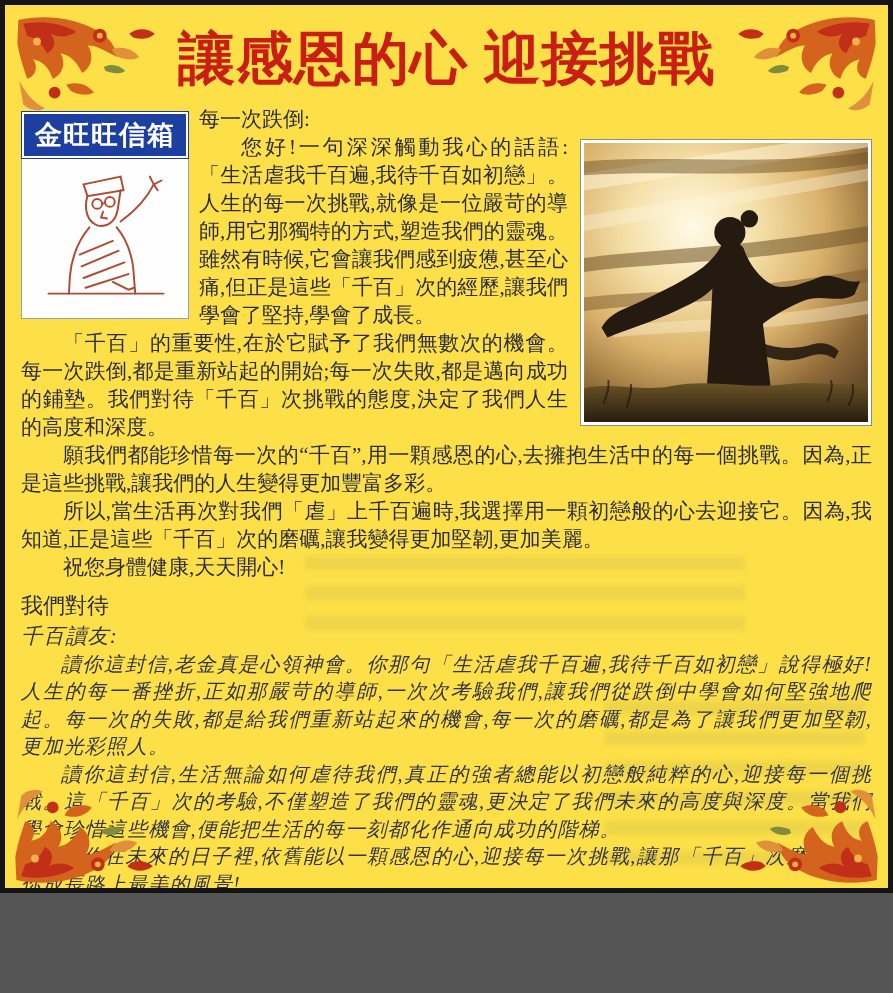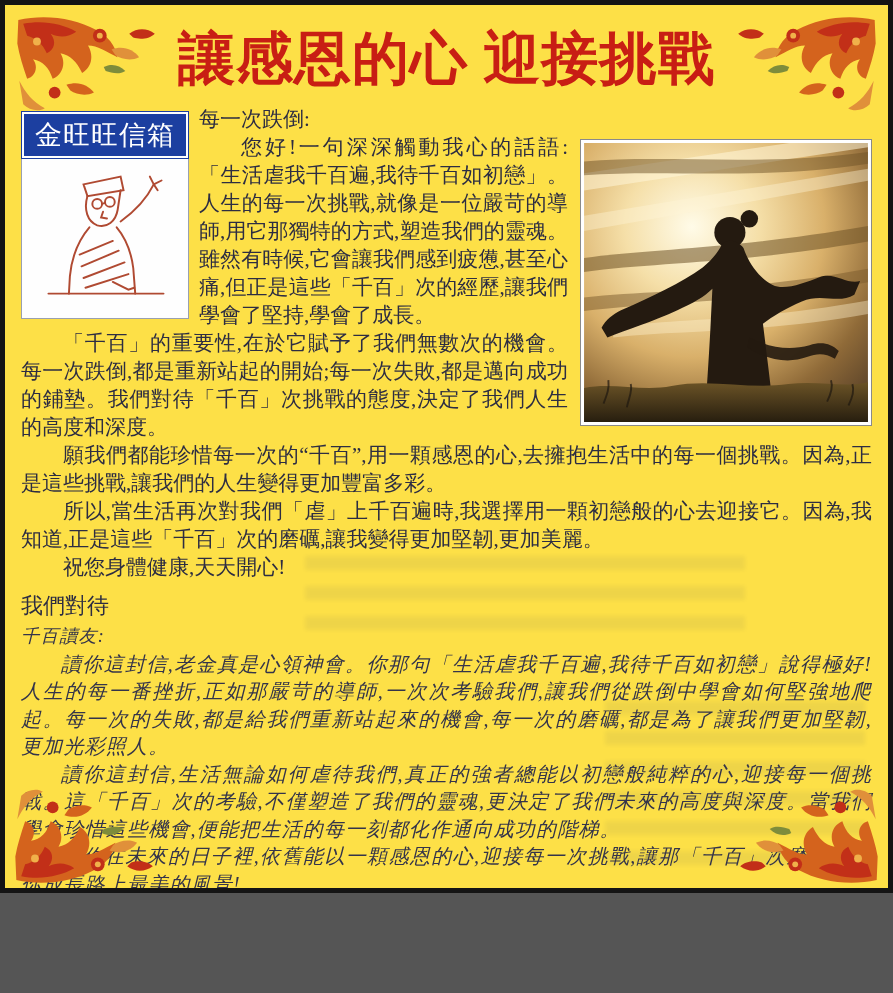--- a/index.html
+++ b/index.html
@@ -22,39 +22,39 @@
   .corner.br{right:8px;bottom:4px;transform:scale(-1,-1);}
   
   .article{position:absolute;left:16px;right:16px;top:100px;z-index:1;}
   .mailbox{
     float:left;width:168px;margin:6px 10px 4px 0;background:#fefefe;
     border:1px solid #9aa0b0;box-sizing:border-box;
   }
   .mailbox-header{
     background:#1c3fa0;color:#fff;text-align:center;
     font-family:"Liberation Sans","DejaVu Sans",sans-serif;
-    font-weight:normal;font-size:27px;padding:3px 0;letter-spacing:1px;
+    font-weight:bold;font-size:27px;padding:3px 0;letter-spacing:1px;
     border:2px solid #fff;outline:1px solid #1c3fa0;
   }
   .mailbox-art{display:block;margin:2px auto 0;}
   .photo{
     float:right;width:292px;height:287px;margin:34px 0 10px 12px;
     box-sizing:border-box;background:#fff;padding:3px;border:1px solid #8a8a8a;
   }
   .photo svg{display:block;}
   .letter p,.reply p{margin:0;text-align:justify;text-indent:2em;}
   .letter p{font-size:21px;line-height:28px;}
   .letter .salutation{text-indent:0;}
   .sig{text-align:right;text-indent:0 !important;}
   .letter .sig{font-size:22px;margin:12px 14px 2px 0;line-height:26px;}
   .reply p{
     font-style:italic;font-size:20px;line-height:27.5px;
     letter-spacing:1.2px;color:#34344a;
   }
-  .reply .salutation{text-indent:0;font-size:18px;margin-top:4px;}
+  .reply .salutation{text-indent:0;font-size:21px;margin-top:4px;}
   .reply .sig{margin:2px 95px 0 0;font-size:21px;line-height:25px;}
   .note{
     color:#cf3526;font-size:22px;font-weight:bold;
     margin:4px 0 0 120px;letter-spacing:1px;text-indent:0;
   }
   
   .watermark{
     position:absolute;left:2px;top:908px;z-index:7;white-space:nowrap;
     font-family:"Liberation Sans","DejaVu Sans",sans-serif;font-weight:900;
     color:#e5392a;letter-spacing:2px;

